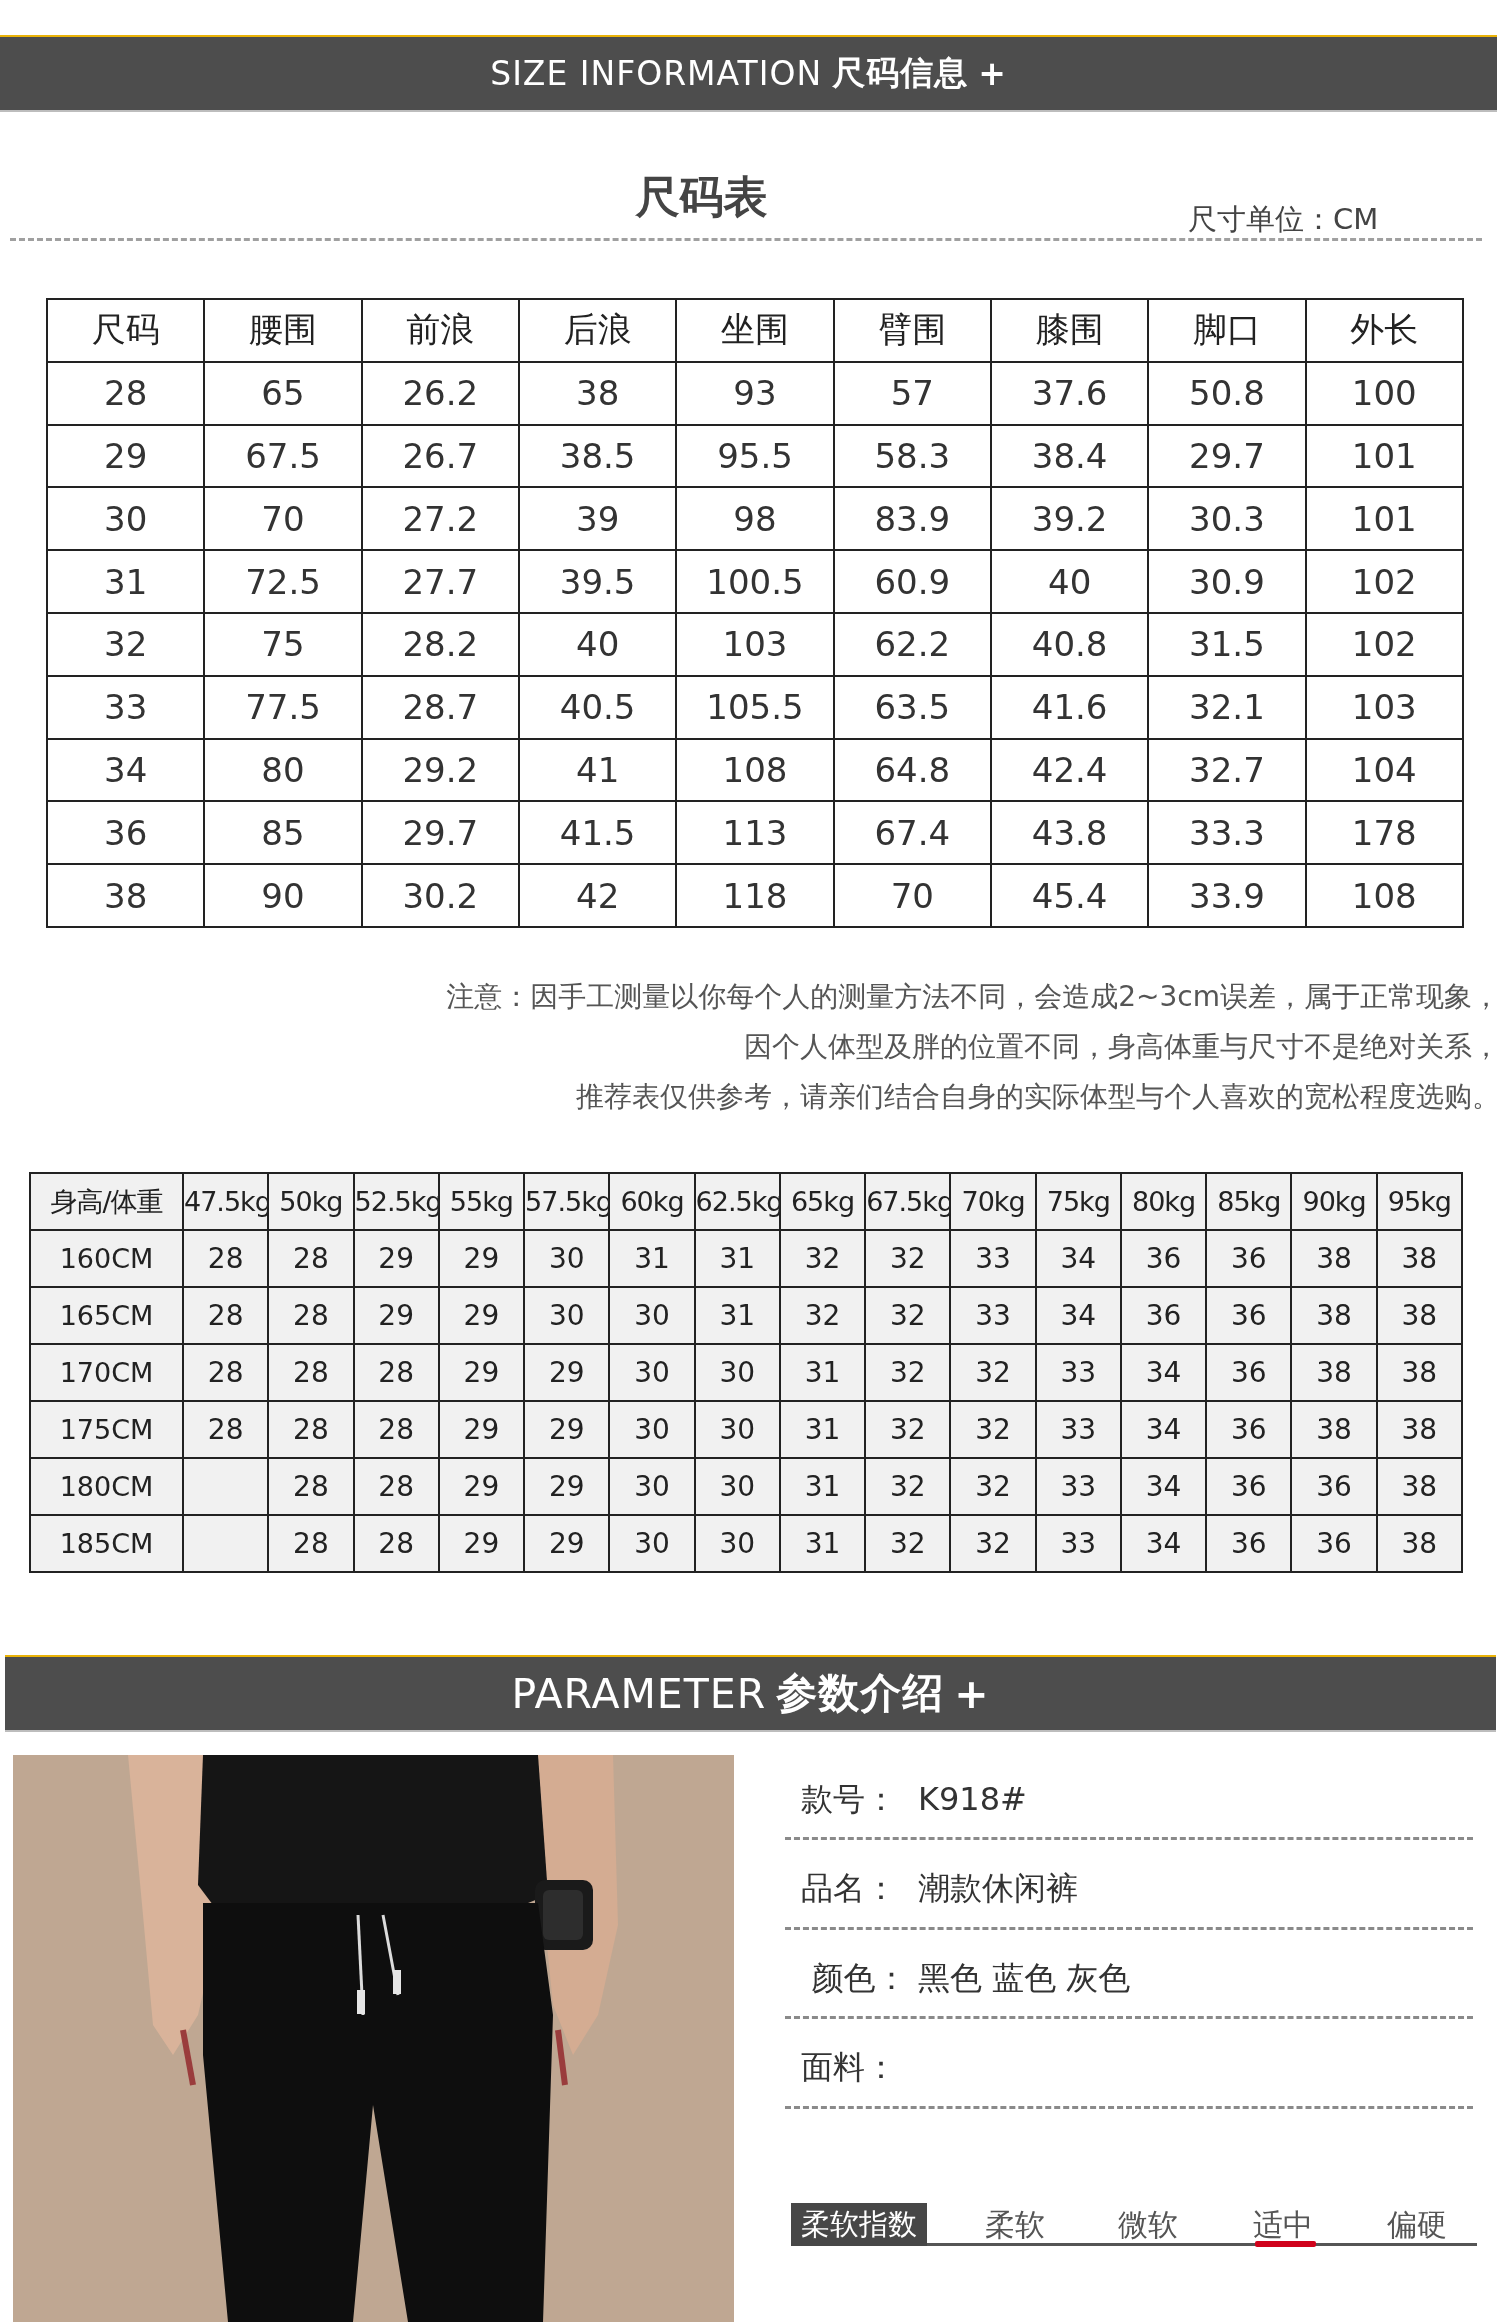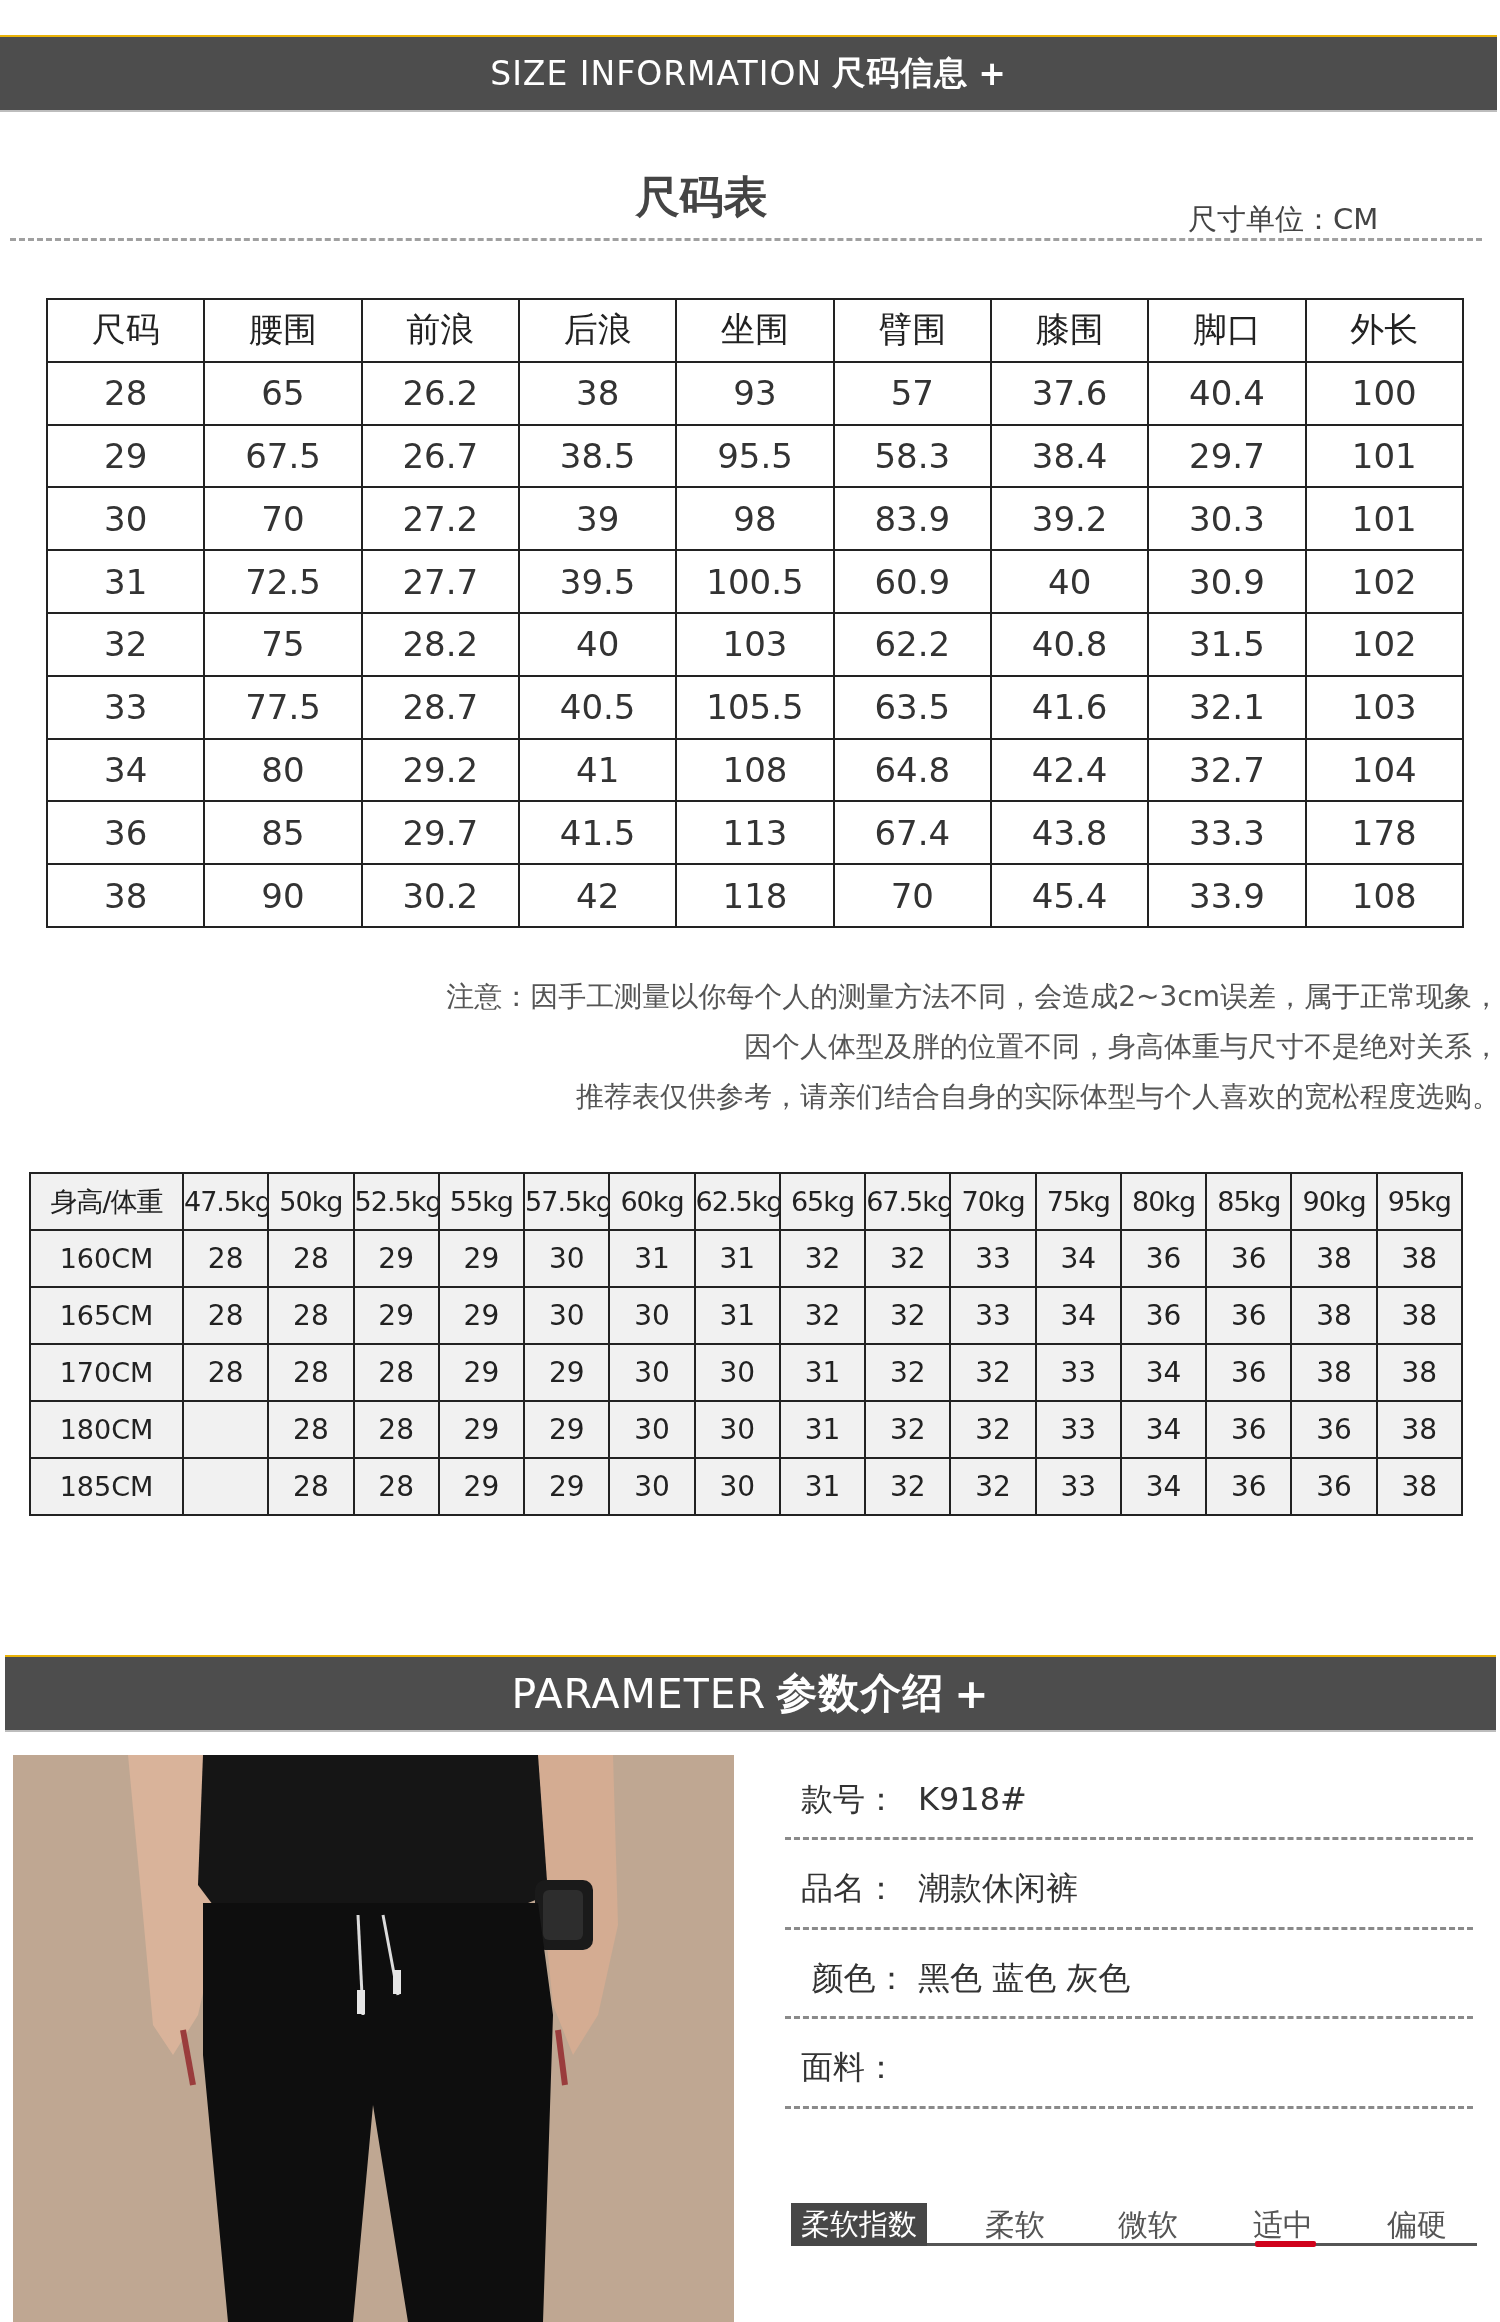--- a/index.html
+++ b/index.html
@@ -80,21 +80,21 @@
   </tbody>
   <tbody id="size-body">
       <tr>
         <td>28</td>
         <td>65</td>
         <td>26.2</td>
         <td>38</td>
         <td>93</td>
         <td>57</td>
         <td>37.6</td>
-        <td>40.4</td>
+        <td>50.8</td>
         <td>100</td>
       </tr>
       <tr>
         <td>29</td>
         <td>67.5</td>
         <td>26.7</td>
         <td>38.5</td>
         <td>95.5</td>
         <td>58.3</td>
         <td>38.4</td>
@@ -257,20 +257,38 @@
         <td>31</td>
         <td>32</td>
         <td>32</td>
         <td>33</td>
         <td>34</td>
         <td>36</td>
         <td>38</td>
         <td>38</td>
       </tr>
       <tr>
+        <td class="hcol">175CM</td>
+        <td>28</td>
+        <td>28</td>
+        <td>28</td>
+        <td>29</td>
+        <td>29</td>
+        <td>30</td>
+        <td>30</td>
+        <td>31</td>
+        <td>32</td>
+        <td>32</td>
+        <td>33</td>
+        <td>34</td>
+        <td>36</td>
+        <td>38</td>
+        <td>38</td>
+      </tr>
+      <tr>
         <td class="hcol">180CM</td>
         <td></td>
         <td>28</td>
         <td>28</td>
         <td>29</td>
         <td>29</td>
         <td>30</td>
         <td>30</td>
         <td>31</td>
         <td>32</td>

